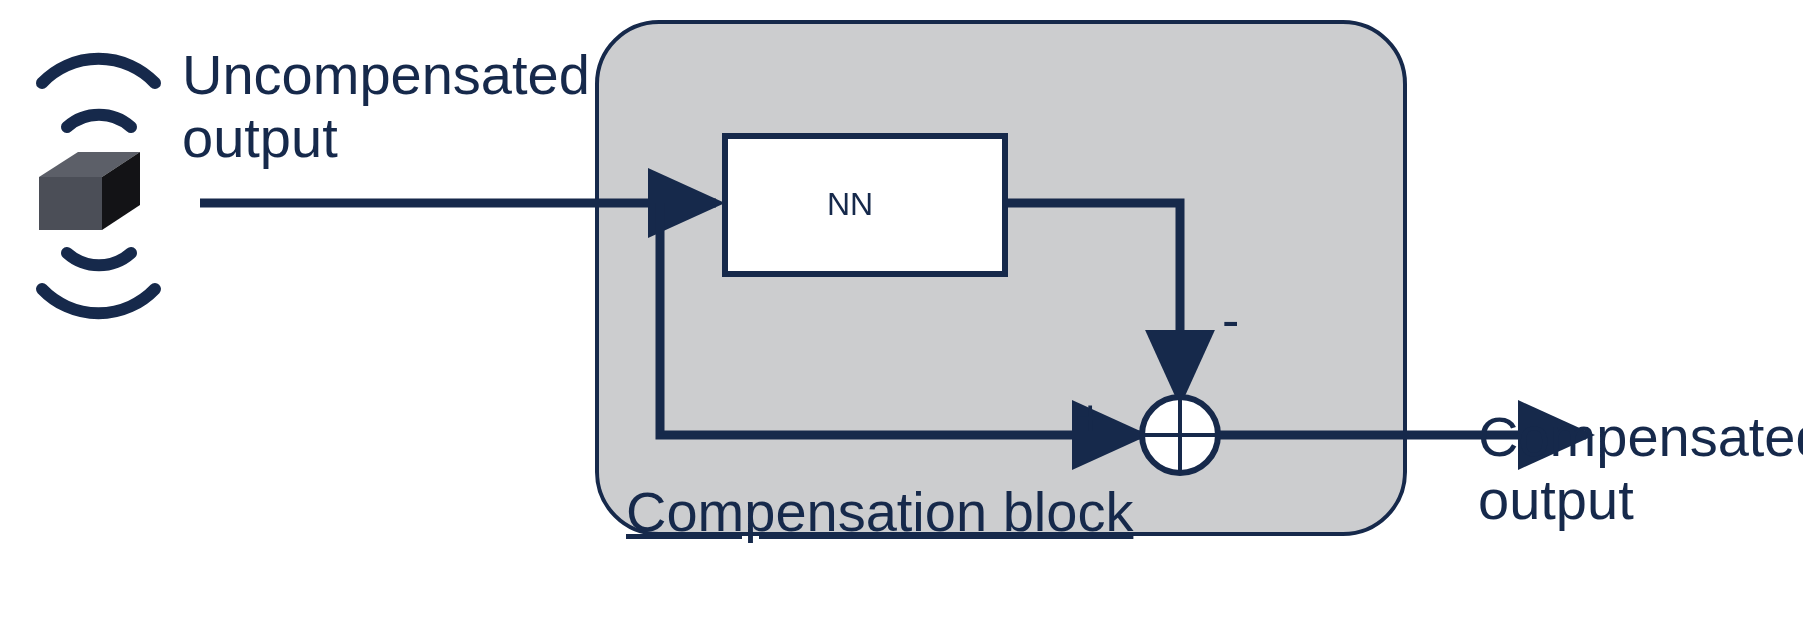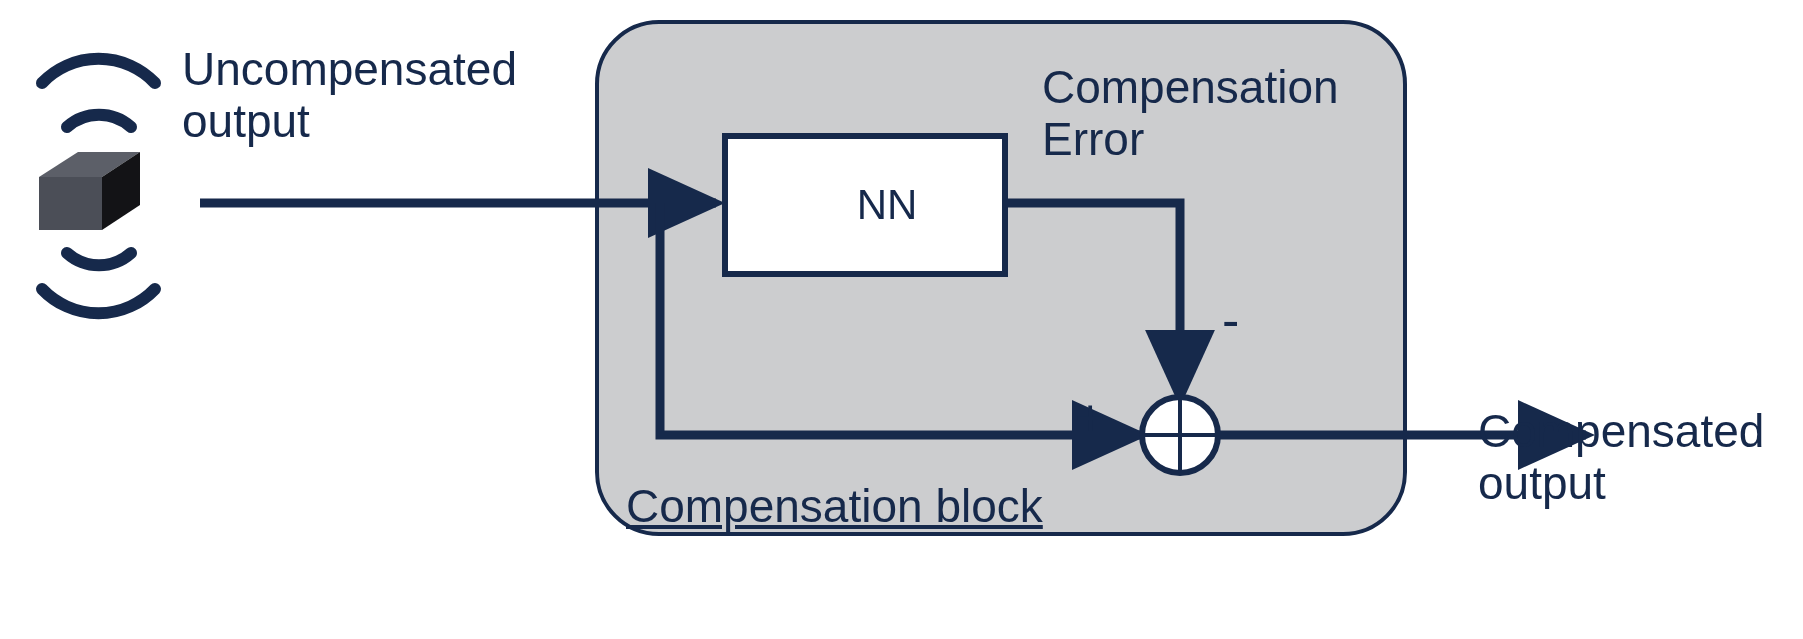--- a/index.html
+++ b/index.html
@@ -21,39 +21,39 @@
     position: absolute;
     left: 0;
     top: 0;
     width: 1803px;
     height: 639px;
   }
   .lbl {
     position: absolute;
     color: #16294b;
     font-family: "Liberation Sans", sans-serif;
-    font-size: 46px;
+    font-size: 56px;
     line-height: 1.12;
     white-space: pre;
     letter-spacing: 0px;
   }
   .sign {
     position: absolute;
     color: #16294b;
     font-family: "Liberation Sans", sans-serif;
     font-size: 52px;
     font-weight: 400;
     line-height: 1;
   }
   #label-uncompensated { left: 182px; top: 44px; }
   #label-mems          { left: 18px;  top: 362px; }
   #label-comp-error    { left: 1042px;top: 62px;  }
-  #label-nn            { left: 747px; top: 136px; width: 280px; height: 138px;
+  #label-nn            { left: 710px; top: 136px; width: 280px; height: 138px;
                          display: flex; align-items: center; justify-content: center;
-                         font-size: 42px; }
+                         font-size: 32px; }
   #label-comp-block    { left: 626px; top: 481px; text-decoration: underline; }
   #label-compensated   { left: 1478px;top: 406px; }
   #sign-minus          { left: 1222px;top: 294px; }
   #sign-plus           { left: 1075px;top: 392px; }
 </style>
 </head>
 <body>
 
 <div id="stage">
 
@@ -96,22 +96,20 @@
       <line x1="1143" y1="435" x2="1217" y2="435" stroke="#16294b" stroke-width="4"></line>
     </g>
 
     <line x1="1216" y1="435" x2="1586" y2="435" stroke="#16294b" stroke-width="9" marker-end="url(#arrowhead)"></line>
   </svg>
 
   <div class="lbl" id="label-uncompensated">Uncompensated
 output</div>
 
 
-  <div class="lbl" id="label-comp-error">Compensation
-Error</div>
 
   <div class="lbl" id="label-nn">NN</div>
 
   <div class="lbl" id="label-comp-block">Compensation block</div>
 
   <div class="lbl" id="label-compensated">Compensated
 output</div>
 
   <div class="sign" id="sign-minus">-</div>
 

